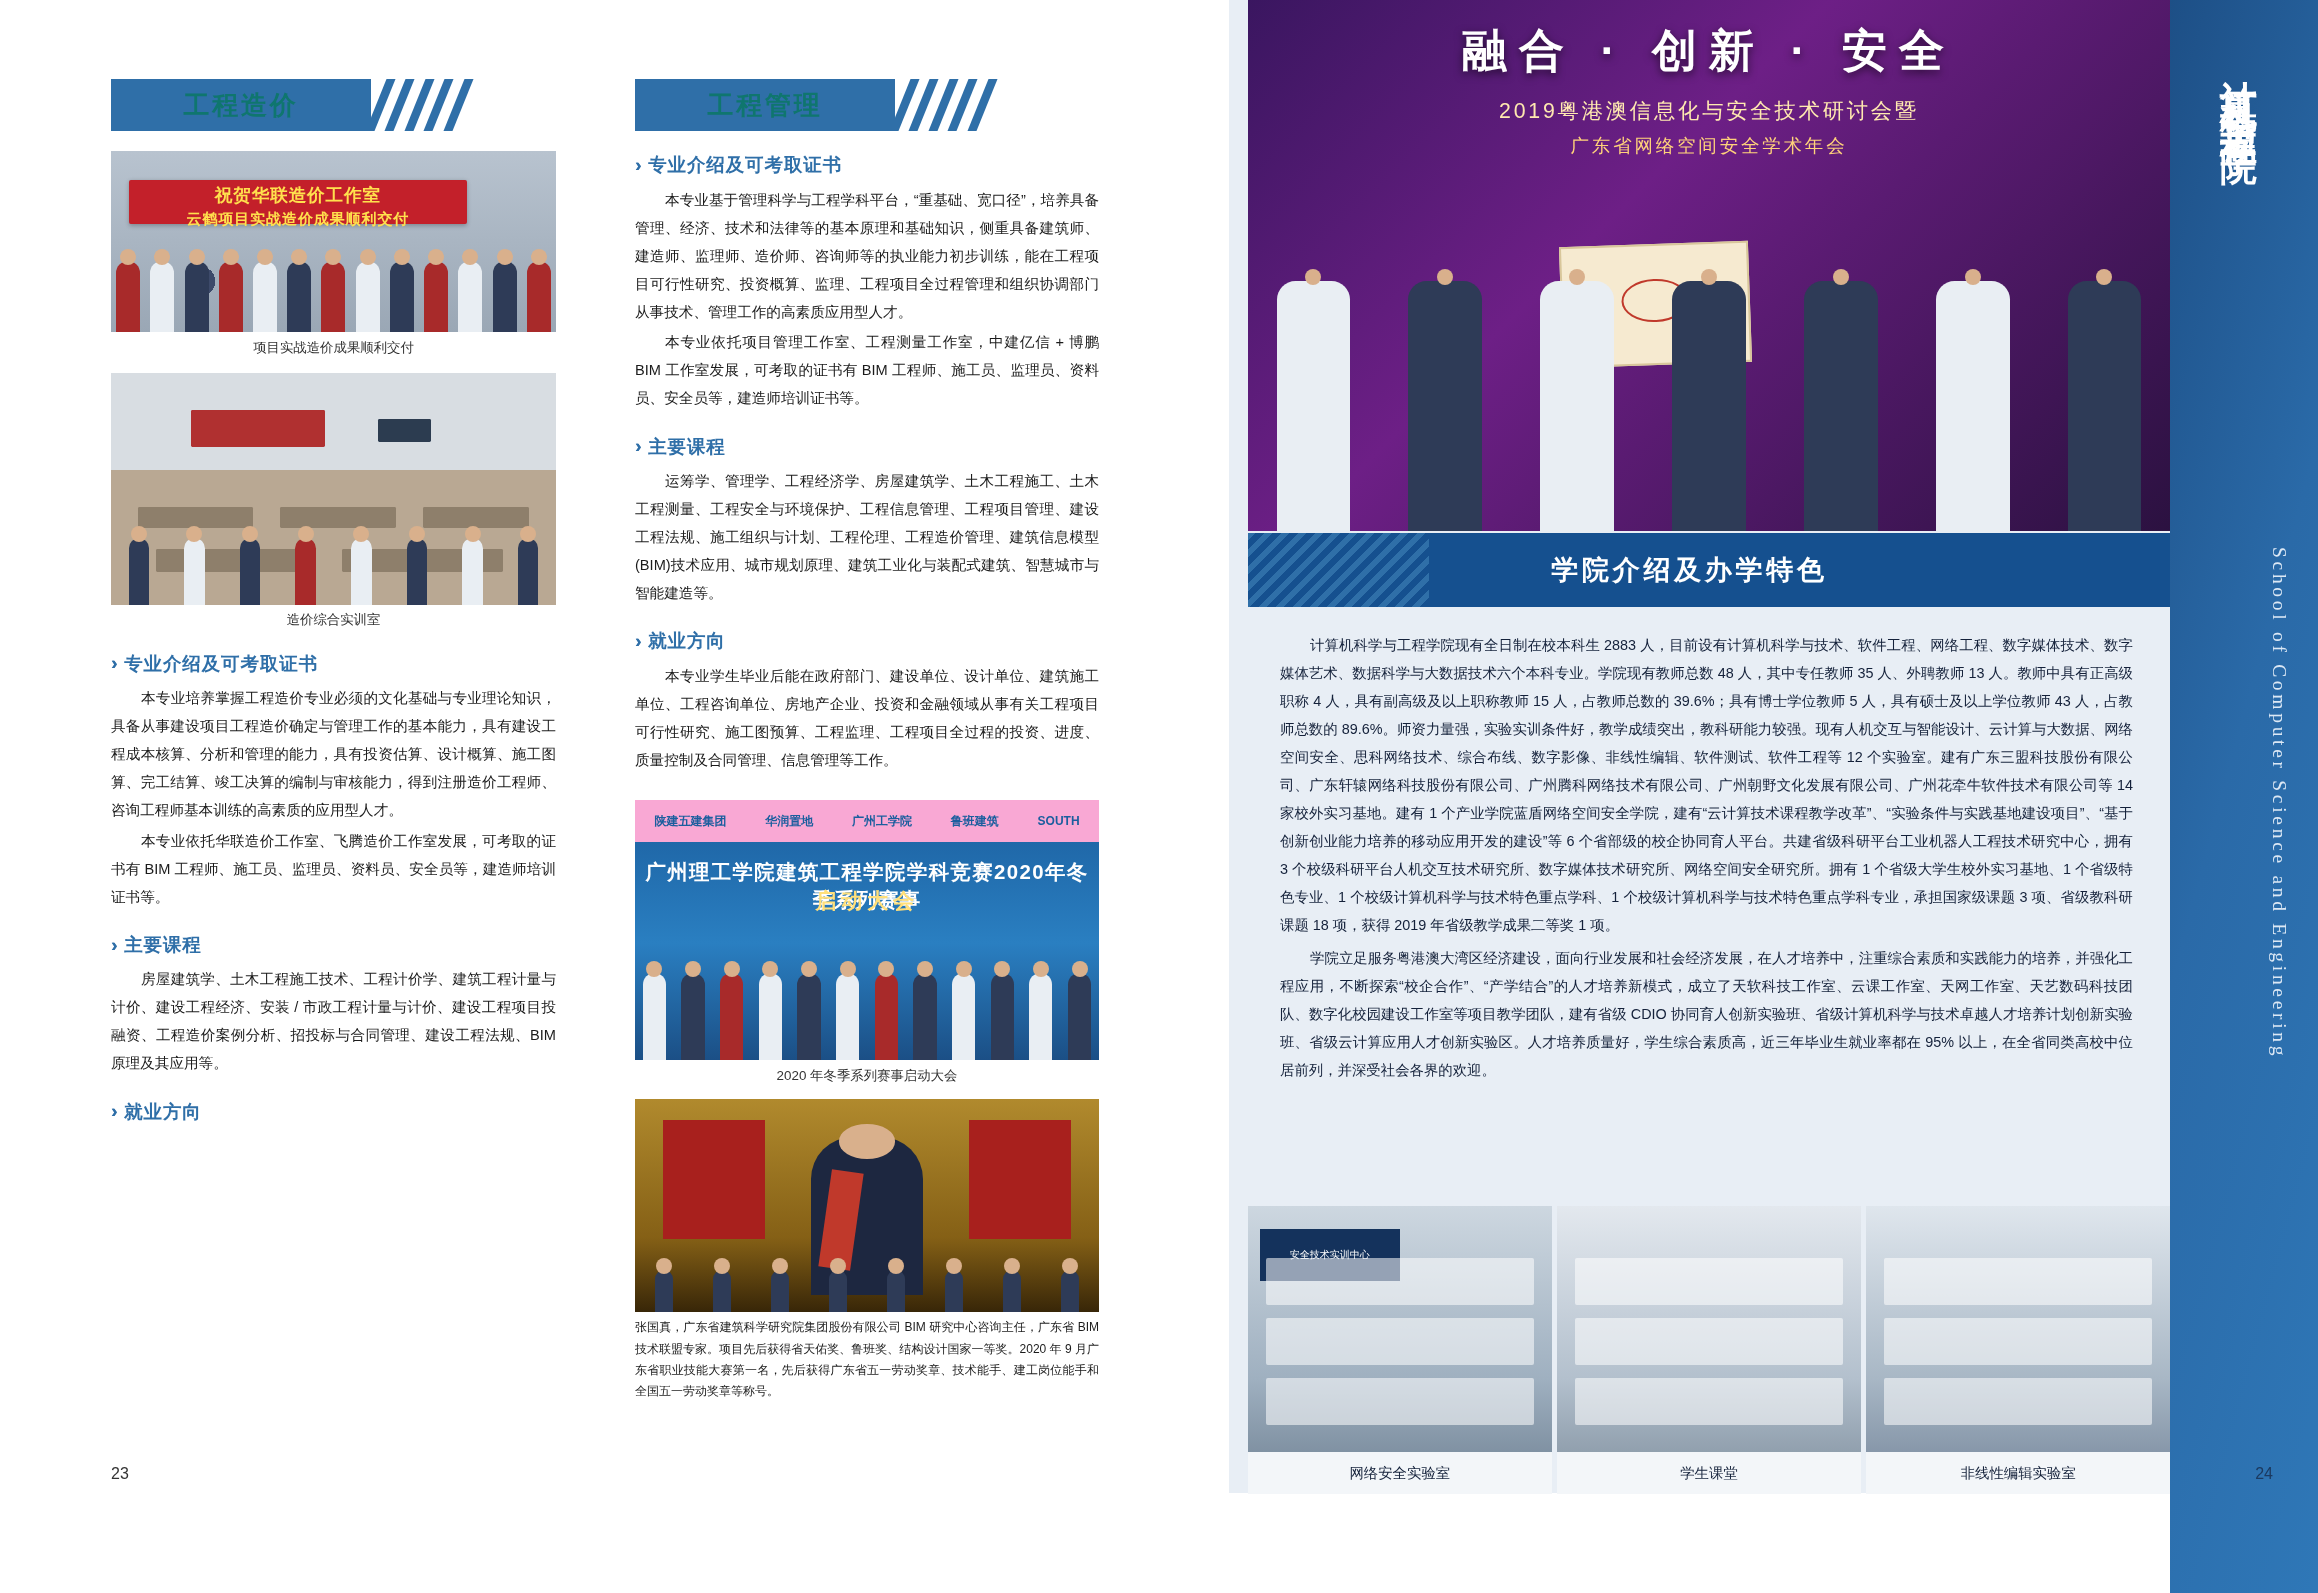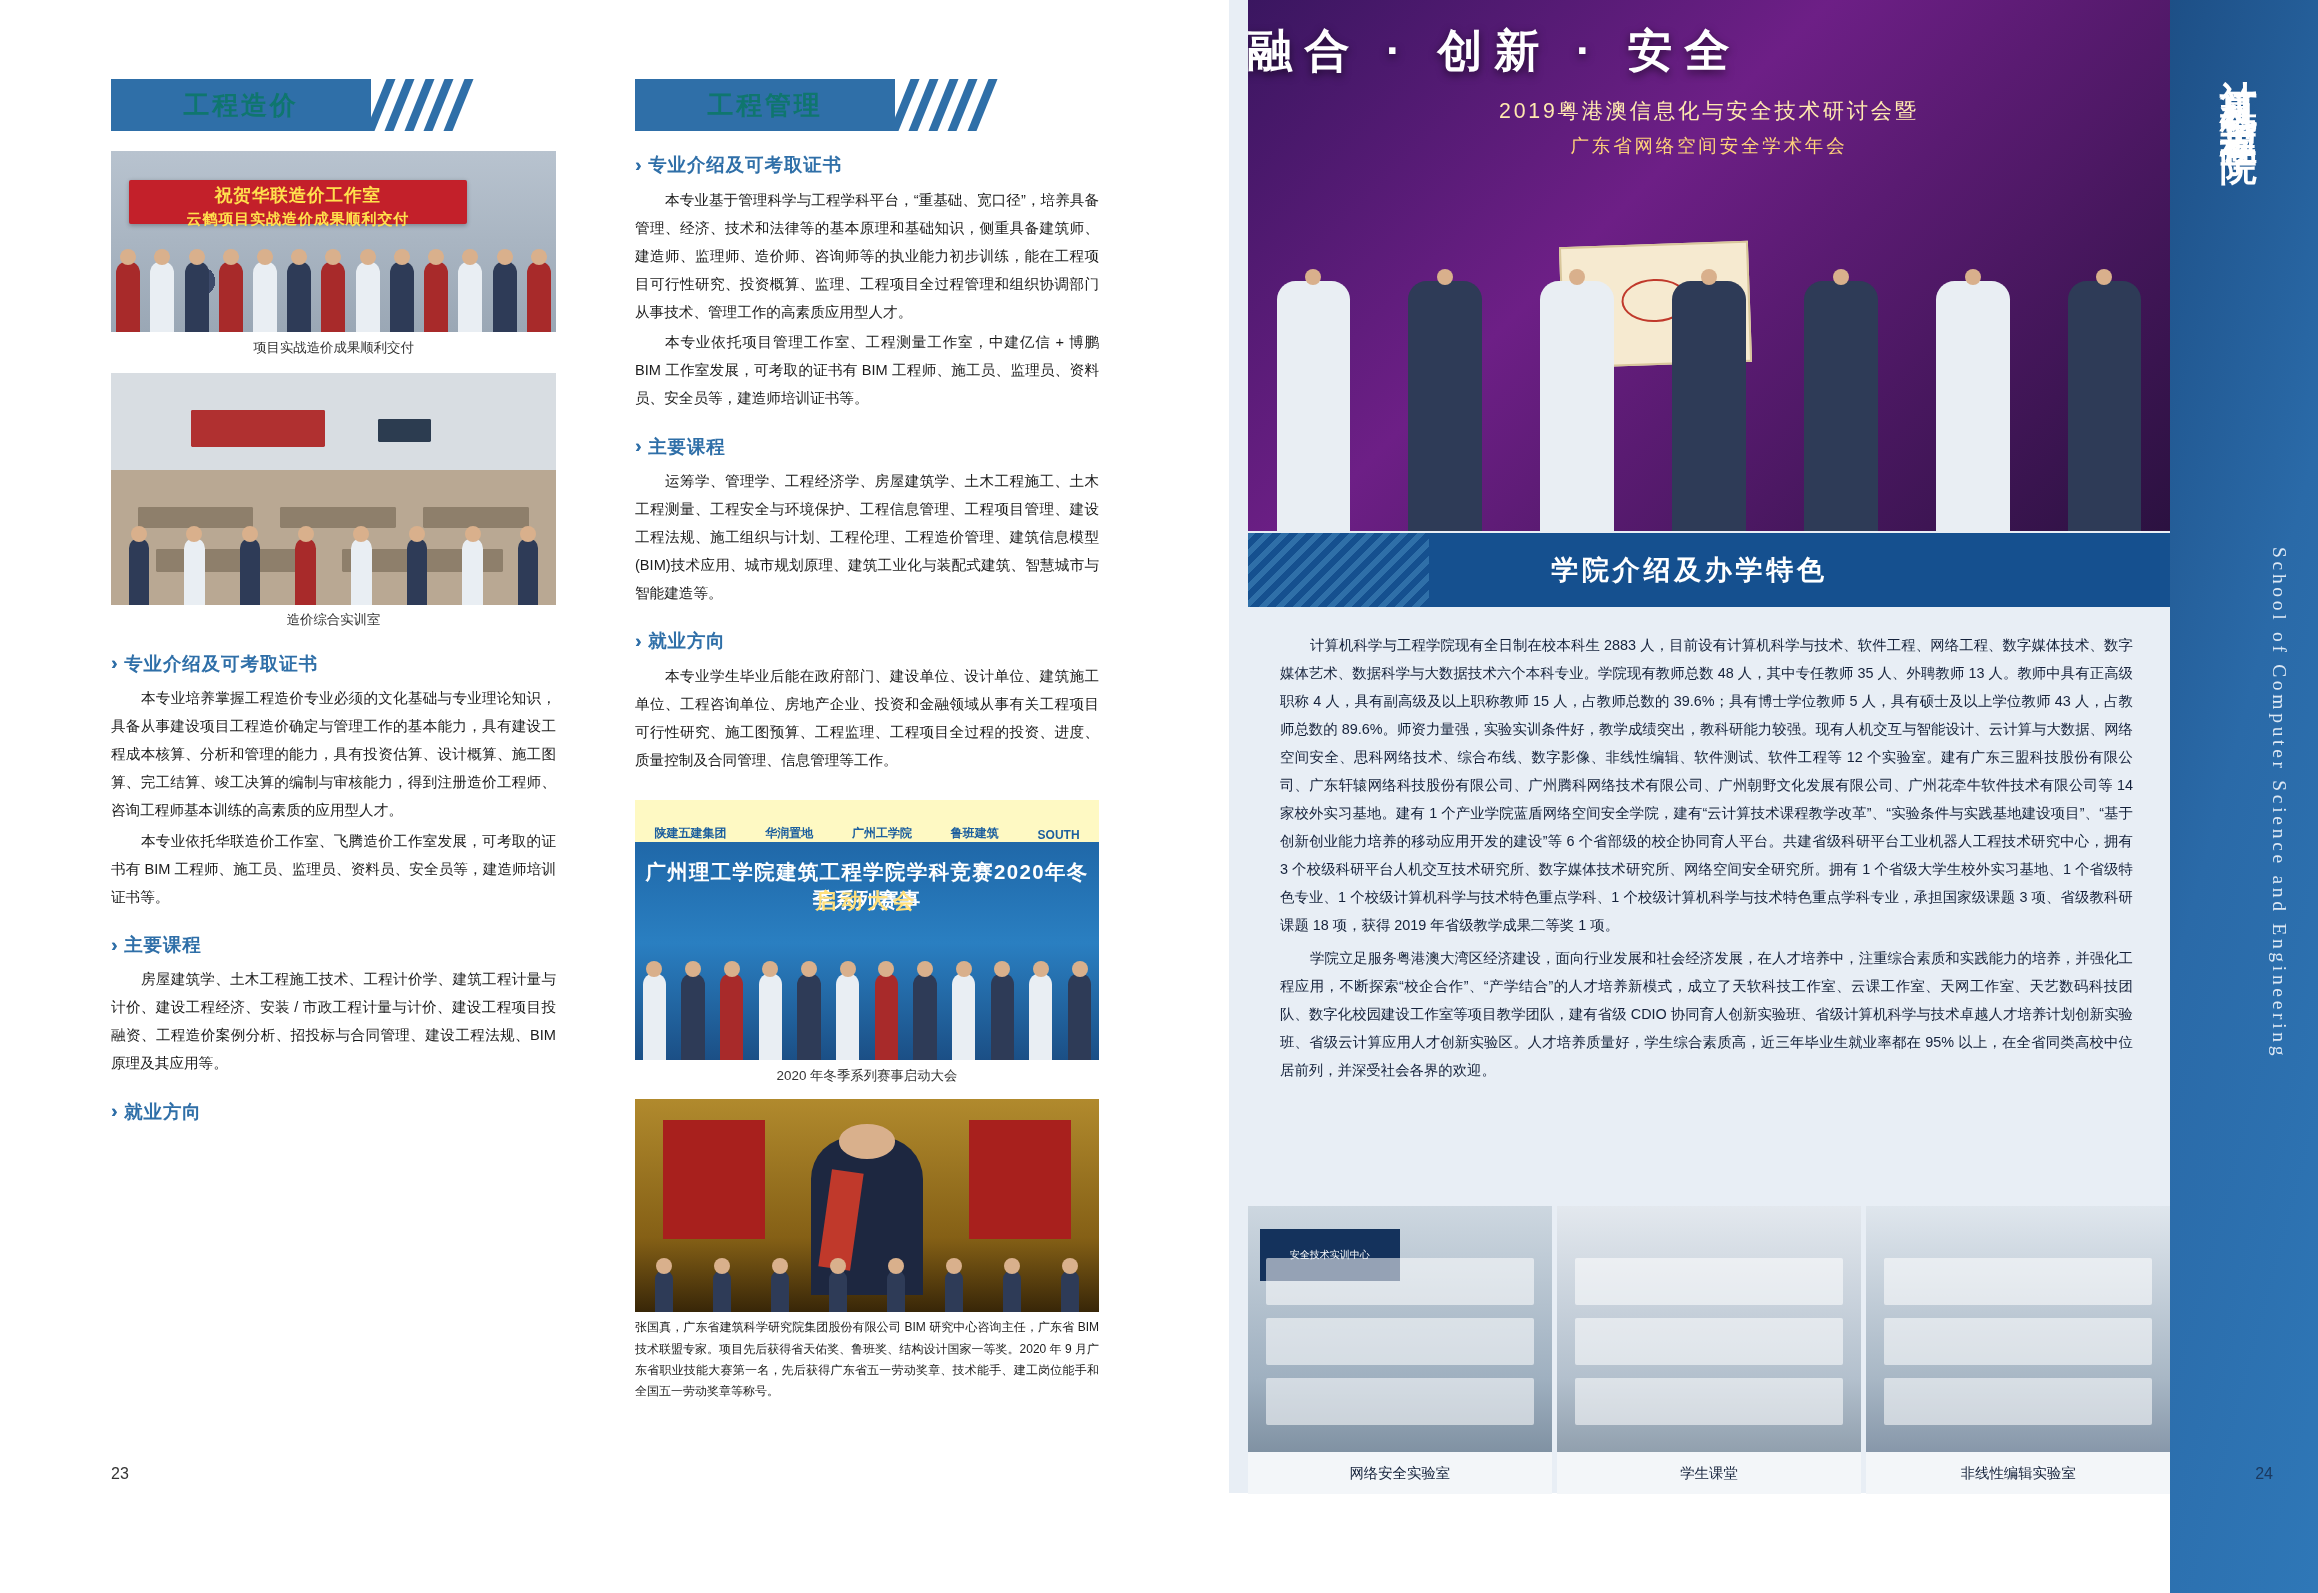--- a/index.html
+++ b/index.html
@@ -76,26 +76,26 @@
   .desk{position:absolute;background:#8e7f6b;border-radius:1.4px;}
   .screen{position:absolute;background:#2c3c50;border-radius:1.4px;}
   .purplestage{background:linear-gradient(135deg,#3a1660,#6d1f86 40%,#2b1140);}
   .yellowstage{background:linear-gradient(#b8882a,#8c5f13 65%,#3a2406);}
   .greenhall{background:linear-gradient(#6f9a4a,#43662c 70%,#23381a);}
 
   .cert{position:absolute;left:34%;top:46%;width:20%;height:22%;background:#f6ead0;border:2.8px solid #d8c69a;transform:rotate(-2deg);}
   .cert:after{content:"";position:absolute;left:50%;top:28%;transform:translateX(-50%);width:34%;height:34%;
       border:2.3px solid #c0392b;border-radius:50%;}
 
-  .hero-txt1{position:absolute;left:0;right:0;top:4%;color:#fff;font-size:45px;font-weight:bold;letter-spacing:12px;
+  .hero-txt1{position:absolute;left:0;right:0;top:4%;text-align:center;color:#fff;font-size:45px;font-weight:bold;letter-spacing:12px;
       text-shadow:0 2.8px 8.3px rgba(0,0,0,.6);}
   .hero-txt2{position:absolute;left:0;right:0;top:18%;text-align:center;color:#ffe9b0;font-size:21.3px;letter-spacing:2.8px;}
   .hero-txt3{position:absolute;left:0;right:0;top:25%;text-align:center;color:#ffd27a;font-size:18.5px;letter-spacing:2.8px;}
 
-  .logostrip{position:absolute;left:0;right:0;top:0;height:16%;background:#fef9c3;display:flex;align-items:flex-end;justify-content:space-around;}
+  .logostrip{position:absolute;left:0;right:0;top:0;height:16%;background:#f9a8d4;display:flex;align-items:center;justify-content:space-around;}
   .logostrip b{font-size:12px;color:#1b5e9e;}
   .bluetxt{position:absolute;left:0;right:0;top:22%;text-align:center;color:#fff;font-size:20.4px;font-weight:bold;letter-spacing:1.4px;}
   .bluetxt2{position:absolute;left:0;right:0;top:33%;text-align:center;color:#ffdf7a;font-size:21.3px;font-weight:bold;letter-spacing:4.6px;}
 
   .cap-block{font-size:12px;line-height:21.3px;color:#1b1b1b;margin:5.6px 0 0 0;text-align:justify;}
 
   .lab-rows{position:absolute;left:6%;right:6%;top:18%;bottom:24%;display:flex;flex-direction:column;gap:8%;}
   .lab-rows i{display:block;flex:1;background:rgba(255,255,255,.55);border-radius:1.9px;}
 </style>
 </head>

